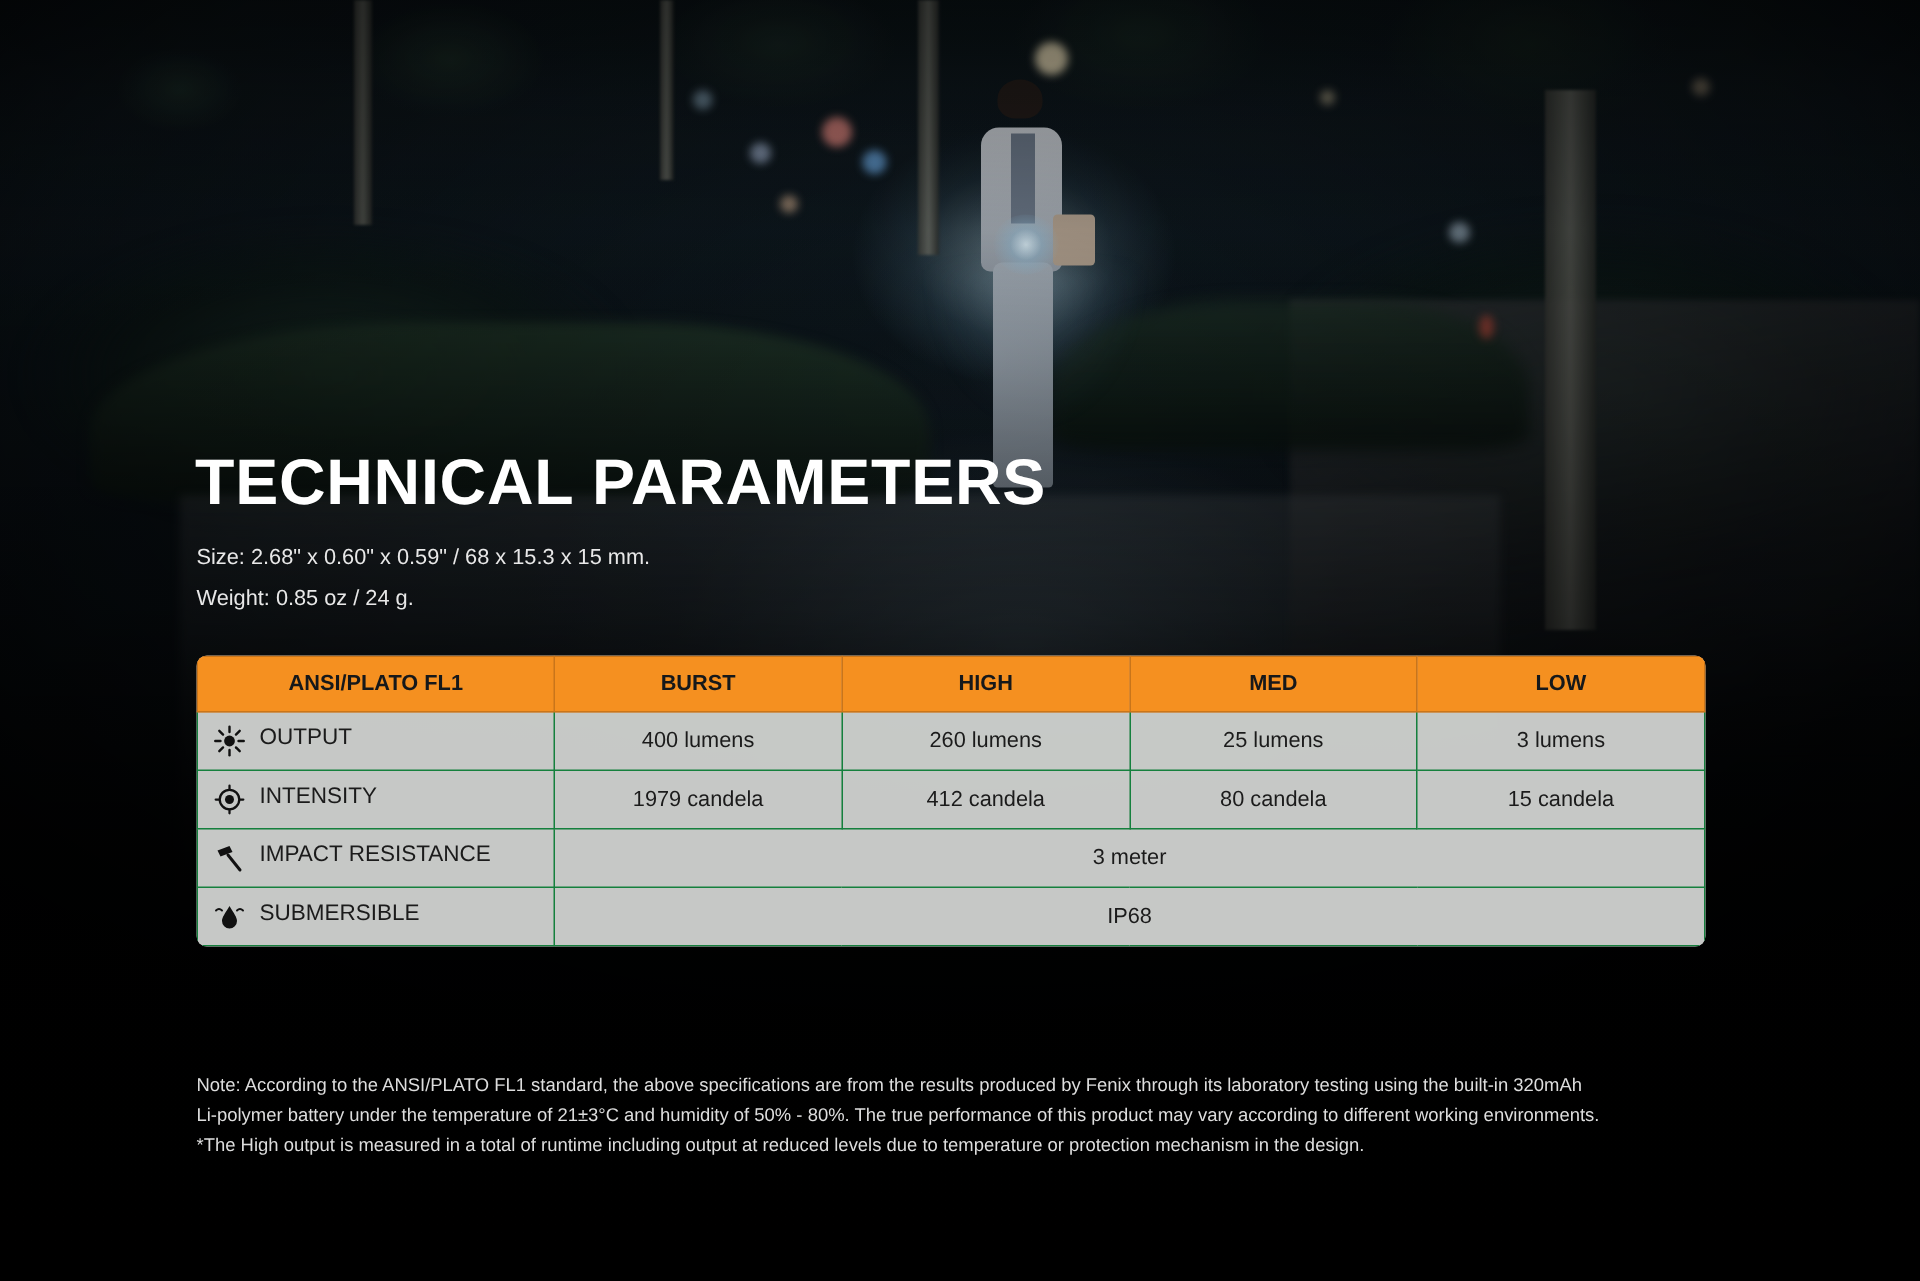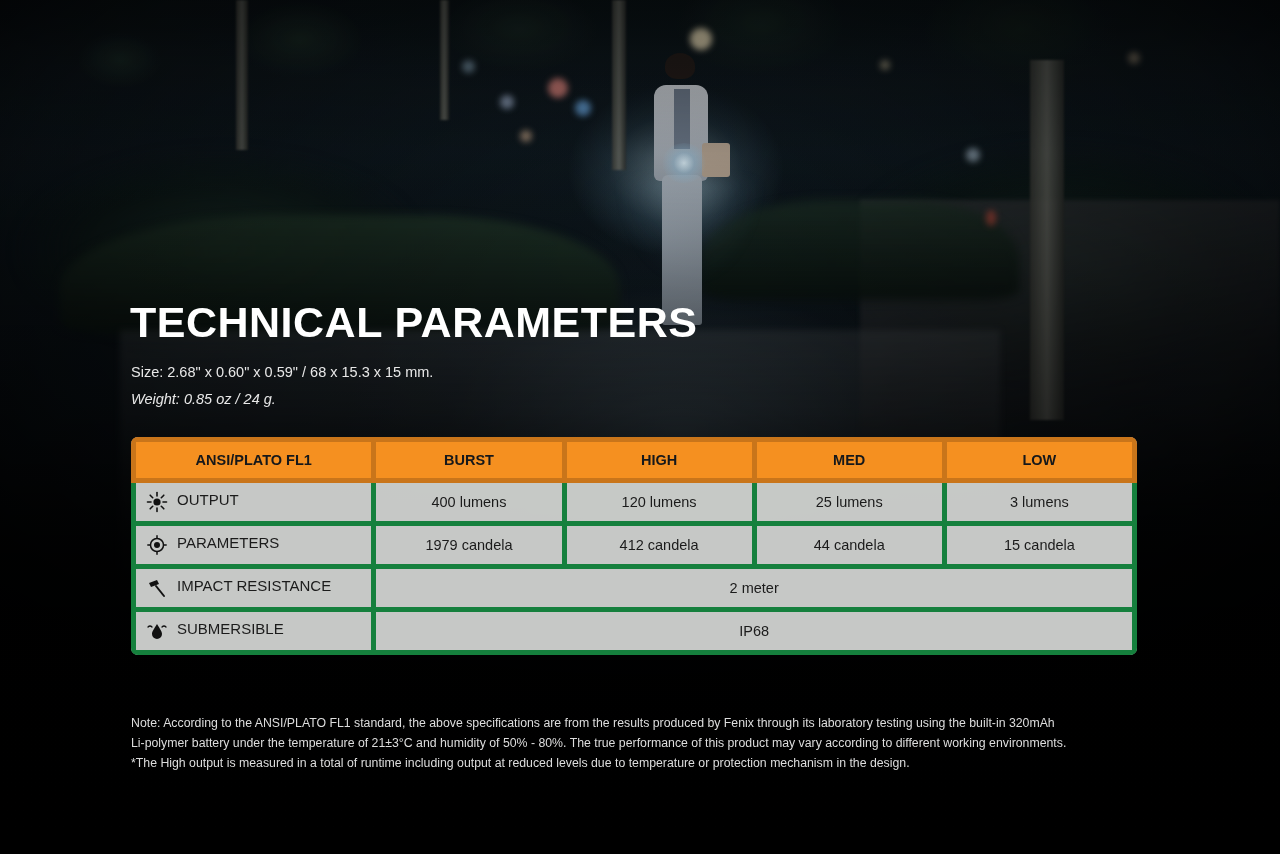--- a/index.html
+++ b/index.html
@@ -180,39 +180,38 @@
     position: absolute;
     left: 131px; top: 364px;
     font-size: 14.5px;
     color: #e8e8e8;
   }
   .weight-line {
     position: absolute;
     left: 131px; top: 391px;
     font-size: 14.5px;
     color: #e8e8e8;
-    font-style: italic;
   }
 
   .table-wrap {
     position: absolute;
     left: 131px; top: 437px;
     width: 1006px;
     border-radius: 7px;
     overflow: hidden;
     background: rgba(200,202,200,0.88);
   }
   table.specs {
     width: 100%;
     border-collapse: collapse;
     font-size: 14.5px;
     color: #1b1b1b;
   }
   table.specs th, table.specs td {
-    border: 5px solid #15803d;
+    border: 1px solid #15803d;
     height: 36px;
     text-align: center;
     vertical-align: middle;
     font-weight: normal;
   }
   table.specs thead th {
     background: #f59020;
     color: #16181a;
     font-weight: bold;
     font-size: 14.5px;
@@ -331,21 +330,21 @@
                       <line x1="15.3" y1="15.3" x2="17.8" y2="17.8"></line>
                       <line x1="17.8" y1="4.2" x2="15.3" y2="6.7"></line>
                       <line x1="6.7" y1="15.3" x2="4.2" y2="17.8"></line>
                     </g>
                   </svg>
                 </span>
                 <span>OUTPUT</span>
               </span>
             </td>
             <td>400 lumens</td>
-            <td>120 lumens</td>
+            <td>260 lumens</td>
             <td>25 lumens</td>
             <td>3 lumens</td>
           </tr>
 
 
 
           <tr>
             <td class="label-cell">
               <span class="label-inner">
                 <span class="ico">
@@ -353,42 +352,42 @@
                     <circle cx="11" cy="11" r="6.5" fill="none" stroke="#111" stroke-width="1.5"></circle>
                     <circle cx="11" cy="11" r="3" fill="#111"></circle>
                     <g stroke="#111" stroke-width="1.5" stroke-linecap="round">
                       <line x1="11" y1="1.8" x2="11" y2="4.2"></line>
                       <line x1="11" y1="17.8" x2="11" y2="20.2"></line>
                       <line x1="1.8" y1="11" x2="4.2" y2="11"></line>
                       <line x1="17.8" y1="11" x2="20.2" y2="11"></line>
                     </g>
                   </svg>
                 </span>
-                <span>PARAMETERS</span>
+                <span>INTENSITY</span>
               </span>
             </td>
             <td>1979 candela</td>
             <td>412 candela</td>
-            <td>44 candela</td>
+            <td>80 candela</td>
             <td>15 candela</td>
           </tr>
 
           <tr>
             <td class="label-cell">
               <span class="label-inner">
                 <span class="ico">
                   <svg width="22" height="22" viewBox="0 0 22 22">
                     <path d="M3 6 L11 3 L13 7 L5 10 Z" fill="#111"></path>
                     <line x1="10" y1="9" x2="18" y2="19" stroke="#111" stroke-width="2" stroke-linecap="round"></line>
                   </svg>
                 </span>
                 <span>IMPACT RESISTANCE</span>
               </span>
             </td>
-            <td colspan="4">2 meter</td>
+            <td colspan="4">3 meter</td>
           </tr>
 
           <tr>
             <td class="label-cell">
               <span class="label-inner">
                 <span class="ico">
                   <svg width="22" height="22" viewBox="0 0 22 22">
                     <path d="M11 4 C8 9 6 11.5 6 14 a5 5 0 0 0 10 0 C16 11.5 14 9 11 4 Z" fill="#111"></path>
                     <path d="M2 7 q2 -2 4 0 M16 7 q2 -2 4 0" fill="none" stroke="#111" stroke-width="1.3" stroke-linecap="round"></path>
                   </svg>

